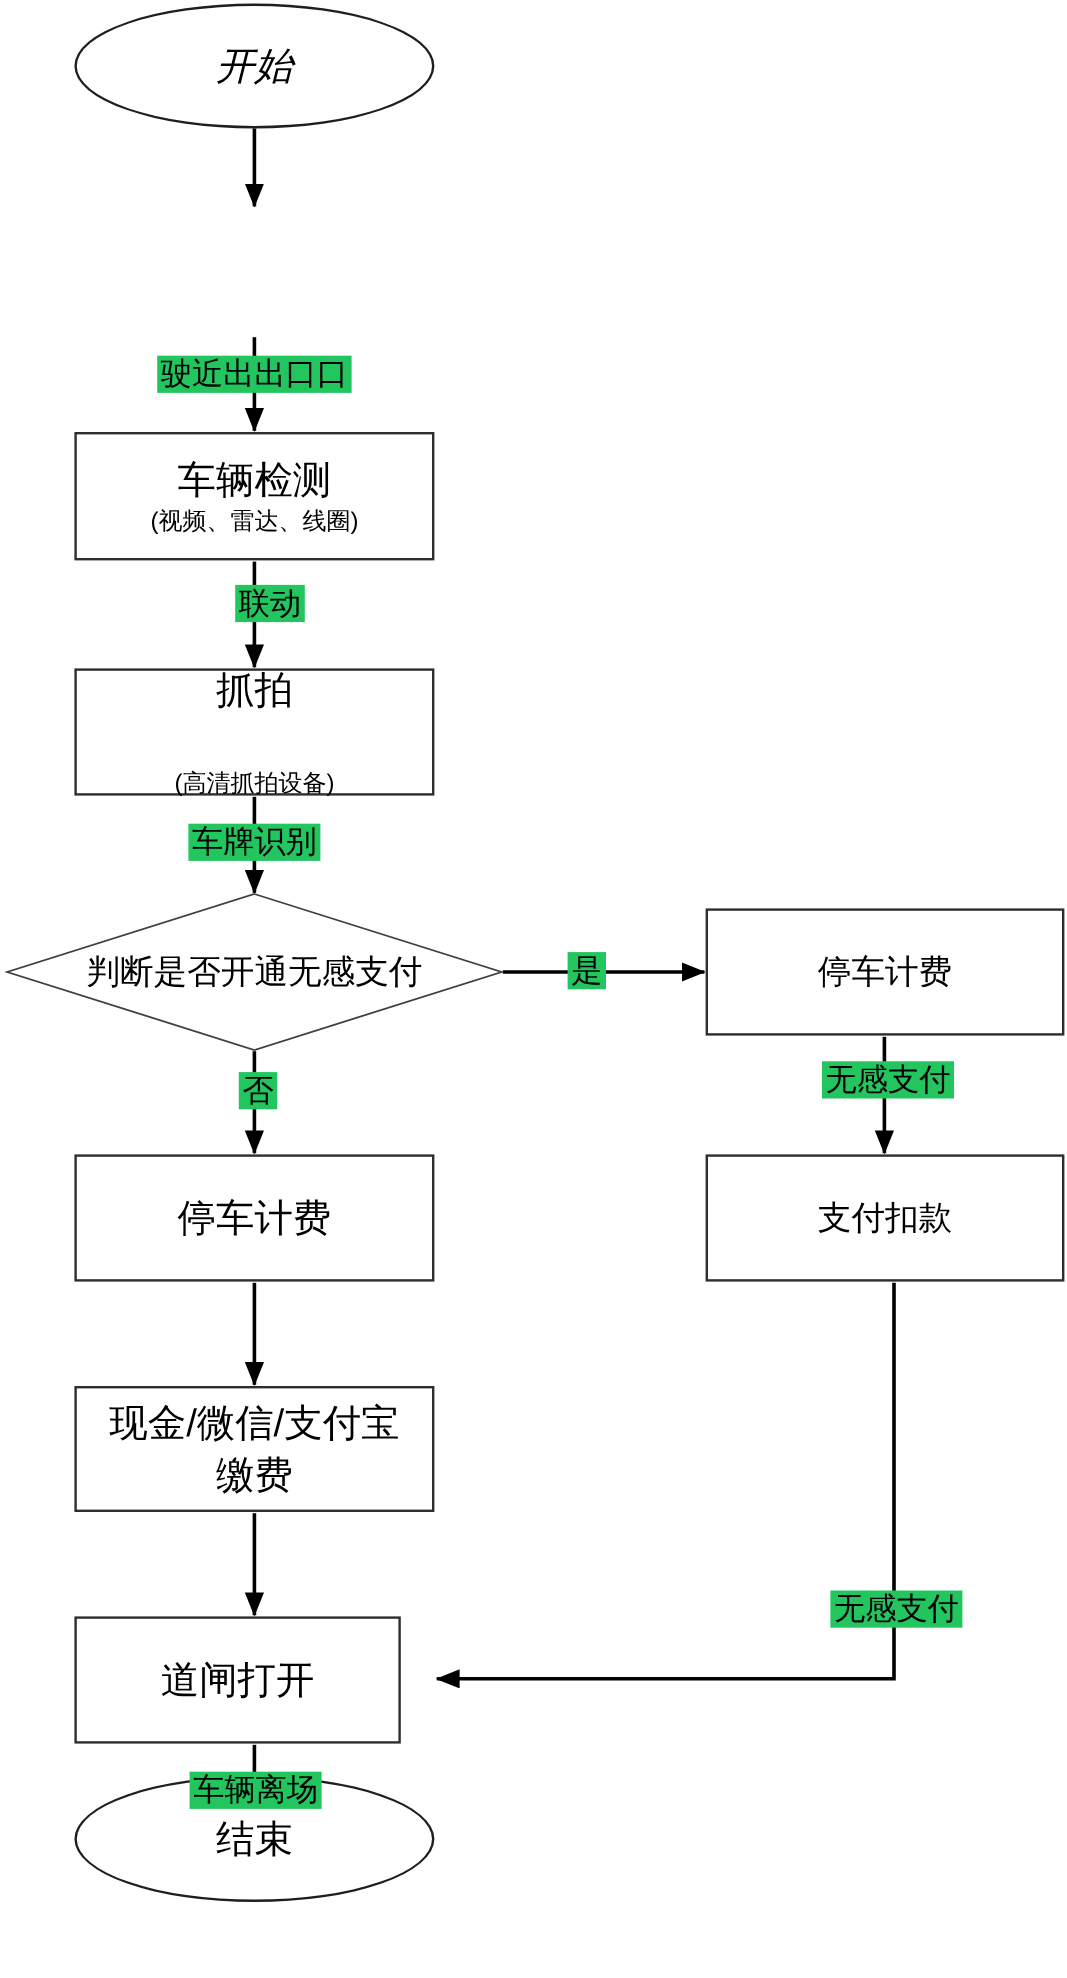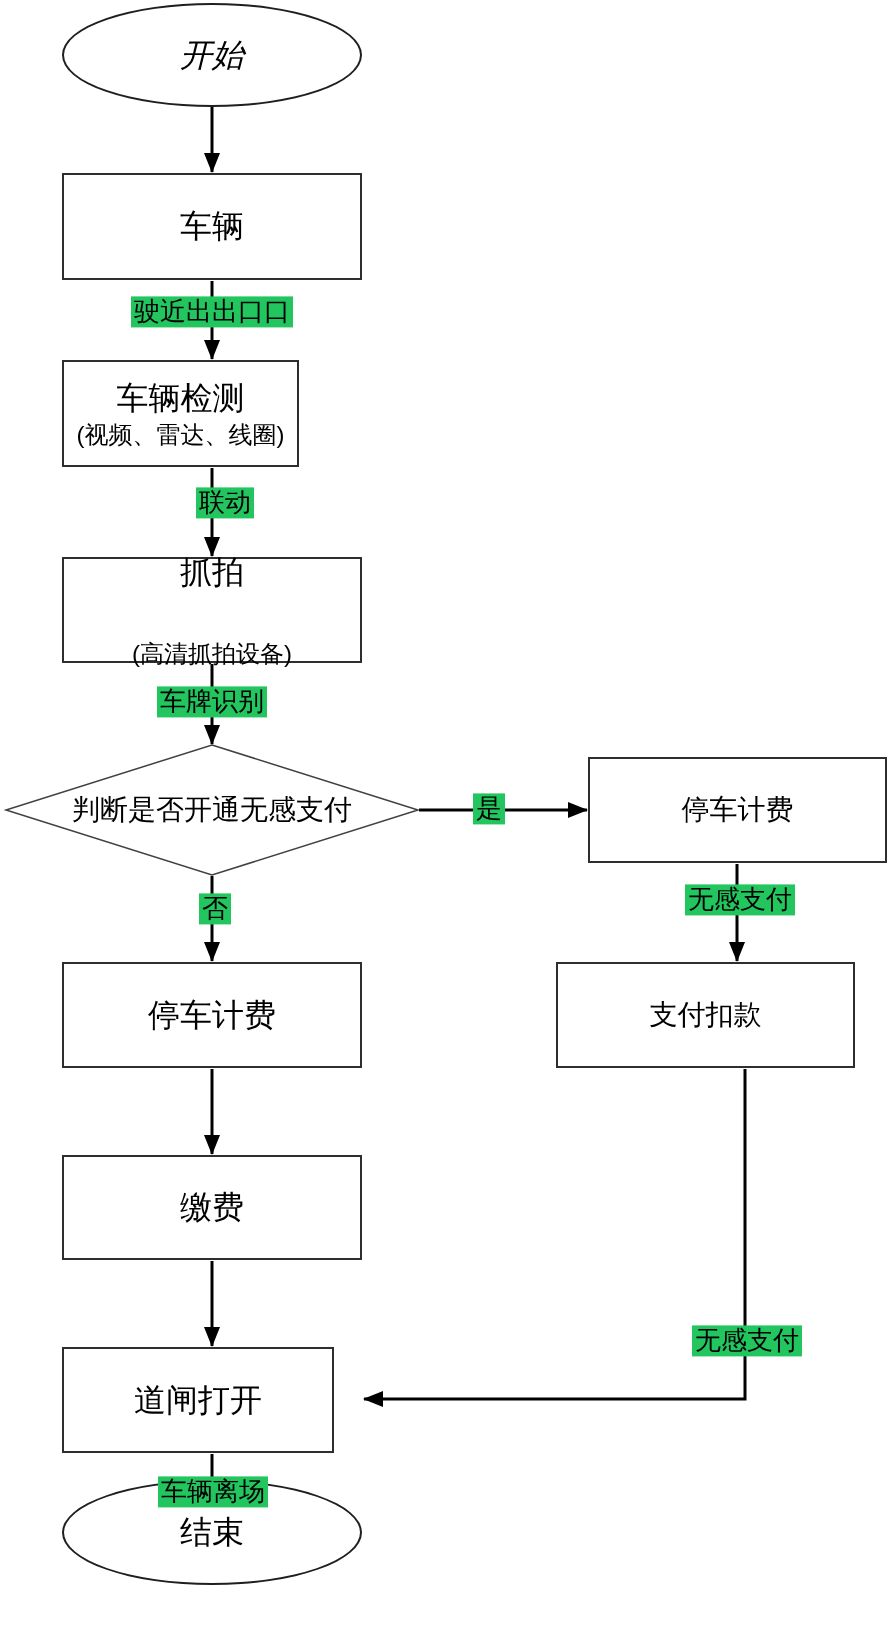--- a/index.html
+++ b/index.html
@@ -8,21 +8,21 @@
     font-family:"Liberation Sans",sans-serif;color:#000;overflow:hidden;
   }
   .connectors{position:absolute;left:0;top:0;z-index:1;}
   .node{
     position:absolute;background:#ffffff;border:2px solid #2e2e2e;box-sizing:border-box;
     display:flex;flex-direction:column;align-items:center;justify-content:center;
     text-align:center;z-index:2;
   }
   .ellipse{border-radius:50%;border-color:#1f1f1f;}
   .node-label{font-size:32px;line-height:1.32;white-space:nowrap;}
-  .node-sub{font-size:24px;line-height:1.3;white-space:nowrap;}
+  .node-sub{font-size:20px;line-height:1.3;white-space:nowrap;}
   .right .node-label{font-size:28px;}
   .diamond-label{
     position:absolute;left:6px;top:745px;width:412px;height:130px;z-index:2;
     display:flex;align-items:center;justify-content:center;
     font-size:28px;white-space:nowrap;
   }
   .edge-label{
     position:absolute;transform:translate(-50%,-50%);background:#22c55e;
     padding:0 3px;font-size:26px;line-height:1.2;white-space:nowrap;z-index:3;
   }
@@ -49,49 +49,47 @@
     <line x1="212" y1="1261" x2="212" y2="1346" stroke="#000" stroke-width="3" marker-end="url(#ah)"></line>
     <line x1="212" y1="1454" x2="212" y2="1537" stroke="#000" stroke-width="3" marker-end="url(#ah)"></line>
     <polyline points="745,1069 745,1399 364,1399" fill="none" stroke="#000" stroke-width="3" marker-end="url(#ah)"></polyline>
     <polygon points="212,745 418,810 212,875 6,810" fill="#ffffff" stroke="#404040" stroke-width="1.5"></polygon>
   </svg>
 
   <div class="node ellipse" style="left:62px;top:3px;width:300px;height:104px;font-style:italic;">
     <div class="node-label">开始</div>
   </div>
 
-  <div class="node" style="left:62px;top:173px;width:300px;height:107px;">
-    <div class="node-label">车辆</div>
-  </div>
 
-  <div class="node" style="left:62px;top:360px;width:237px;height:107px;">
+  <div class="node" style="left:62px;top:360px;width:300px;height:107px;">
     <div class="node-label">车辆检测</div>
     <div class="node-sub">(视频、雷达、线圈)</div>
   </div>
 
   <div class="node" style="left:62px;top:557px;width:300px;height:106px;gap:44px;">
     <div class="node-label">抓拍</div>
     <div class="node-sub">(高清抓拍设备)</div>
   </div>
 
   <div class="diamond-label">判断是否开通无感支付</div>
 
   <div class="node right" style="left:588px;top:757px;width:299px;height:106px;">
     <div class="node-label">停车计费</div>
   </div>
 
-  <div class="node right" style="left:556px;top:962px;width:299px;height:106px;">
+  <div class="node right" style="left:588px;top:962px;width:299px;height:106px;">
     <div class="node-label">支付扣款</div>
   </div>
 
   <div class="node" style="left:62px;top:962px;width:300px;height:106px;">
     <div class="node-label">停车计费</div>
   </div>
 
   <div class="node" style="left:62px;top:1155px;width:300px;height:105px;">
+    <div class="node-label">现金/微信/支付宝</div>
     <div class="node-label">缴费</div>
   </div>
 
   <div class="node" style="left:62px;top:1347px;width:272px;height:106px;">
     <div class="node-label">道闸打开</div>
   </div>
 
   <div class="node ellipse" style="left:62px;top:1480px;width:300px;height:105px;">
     <div class="node-label">结束</div>
   </div>

